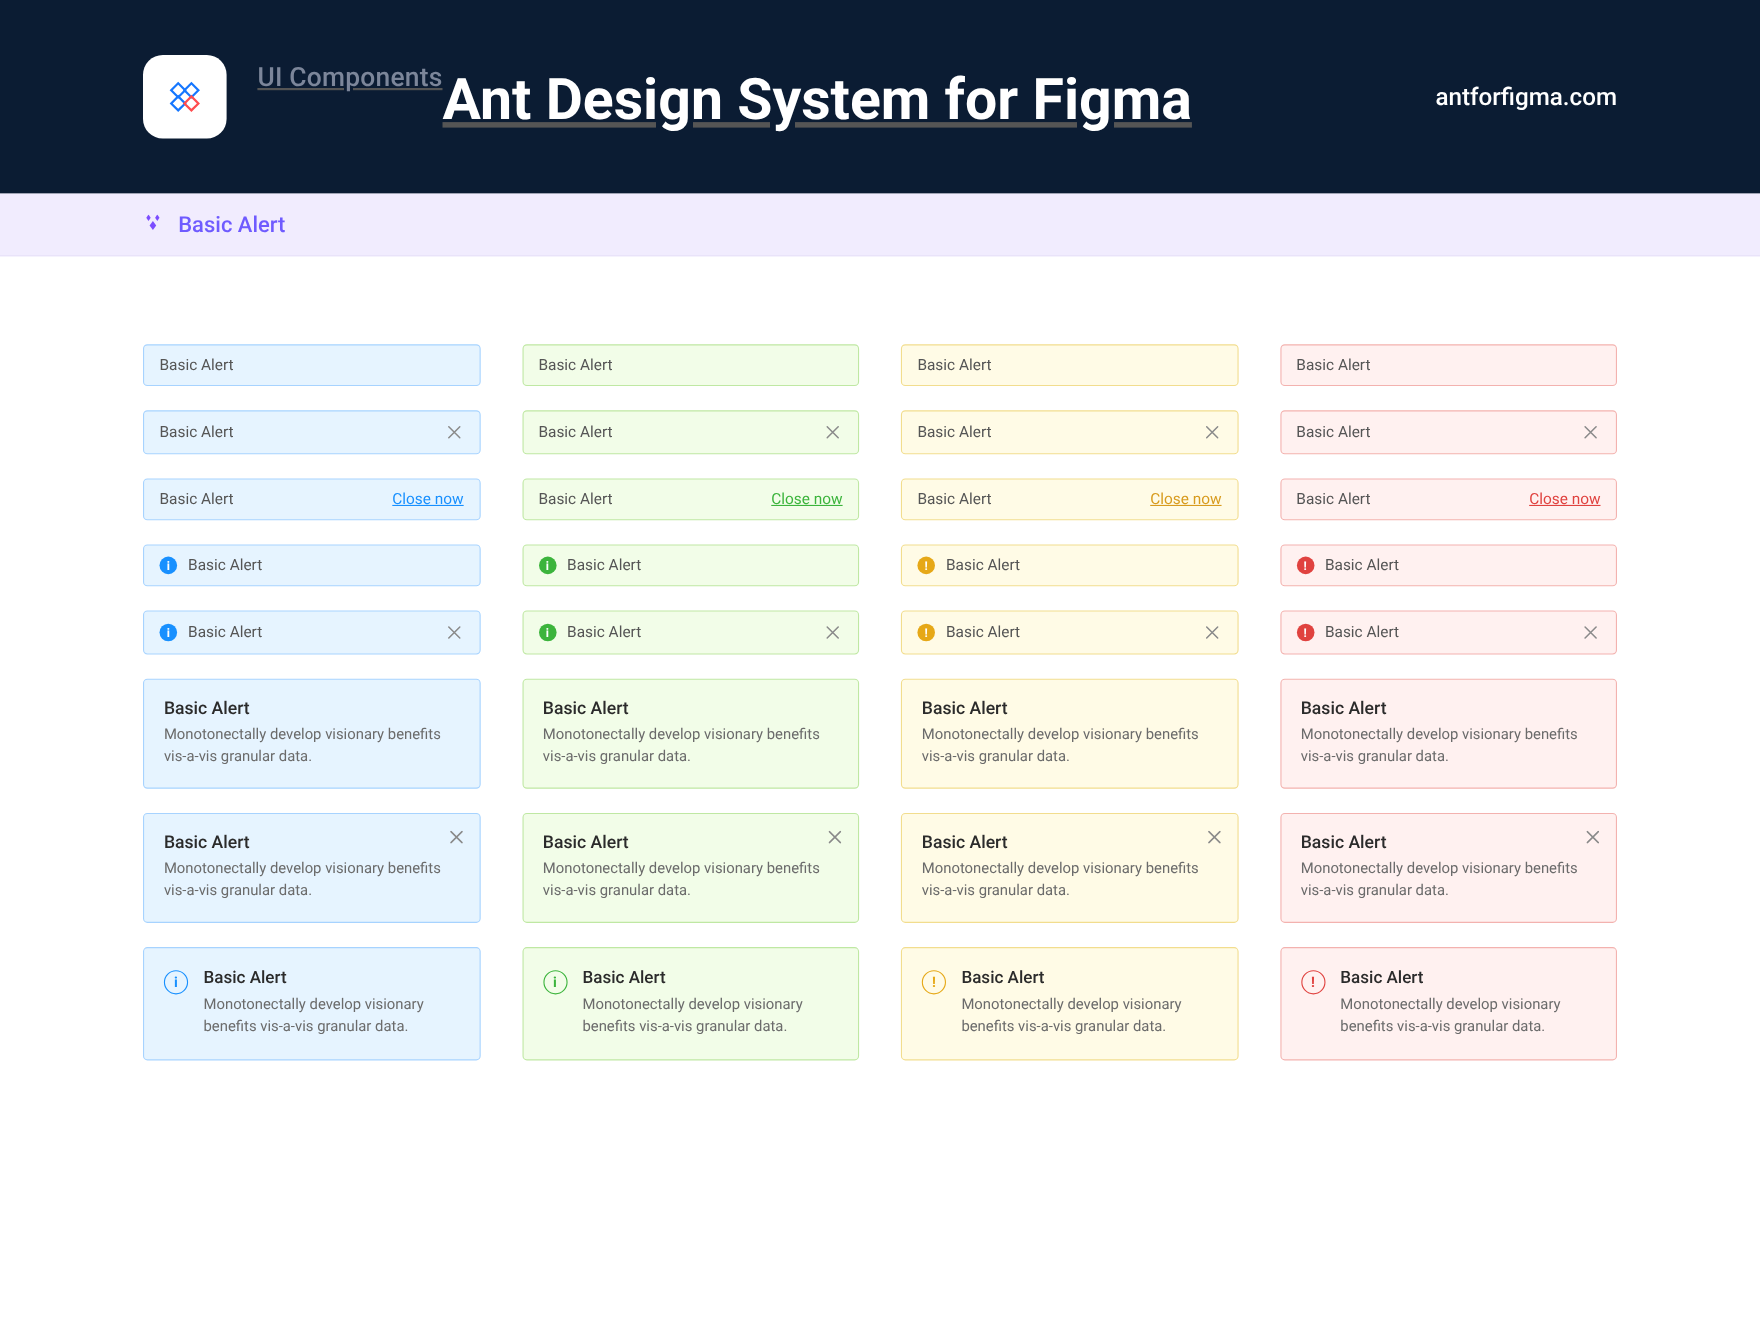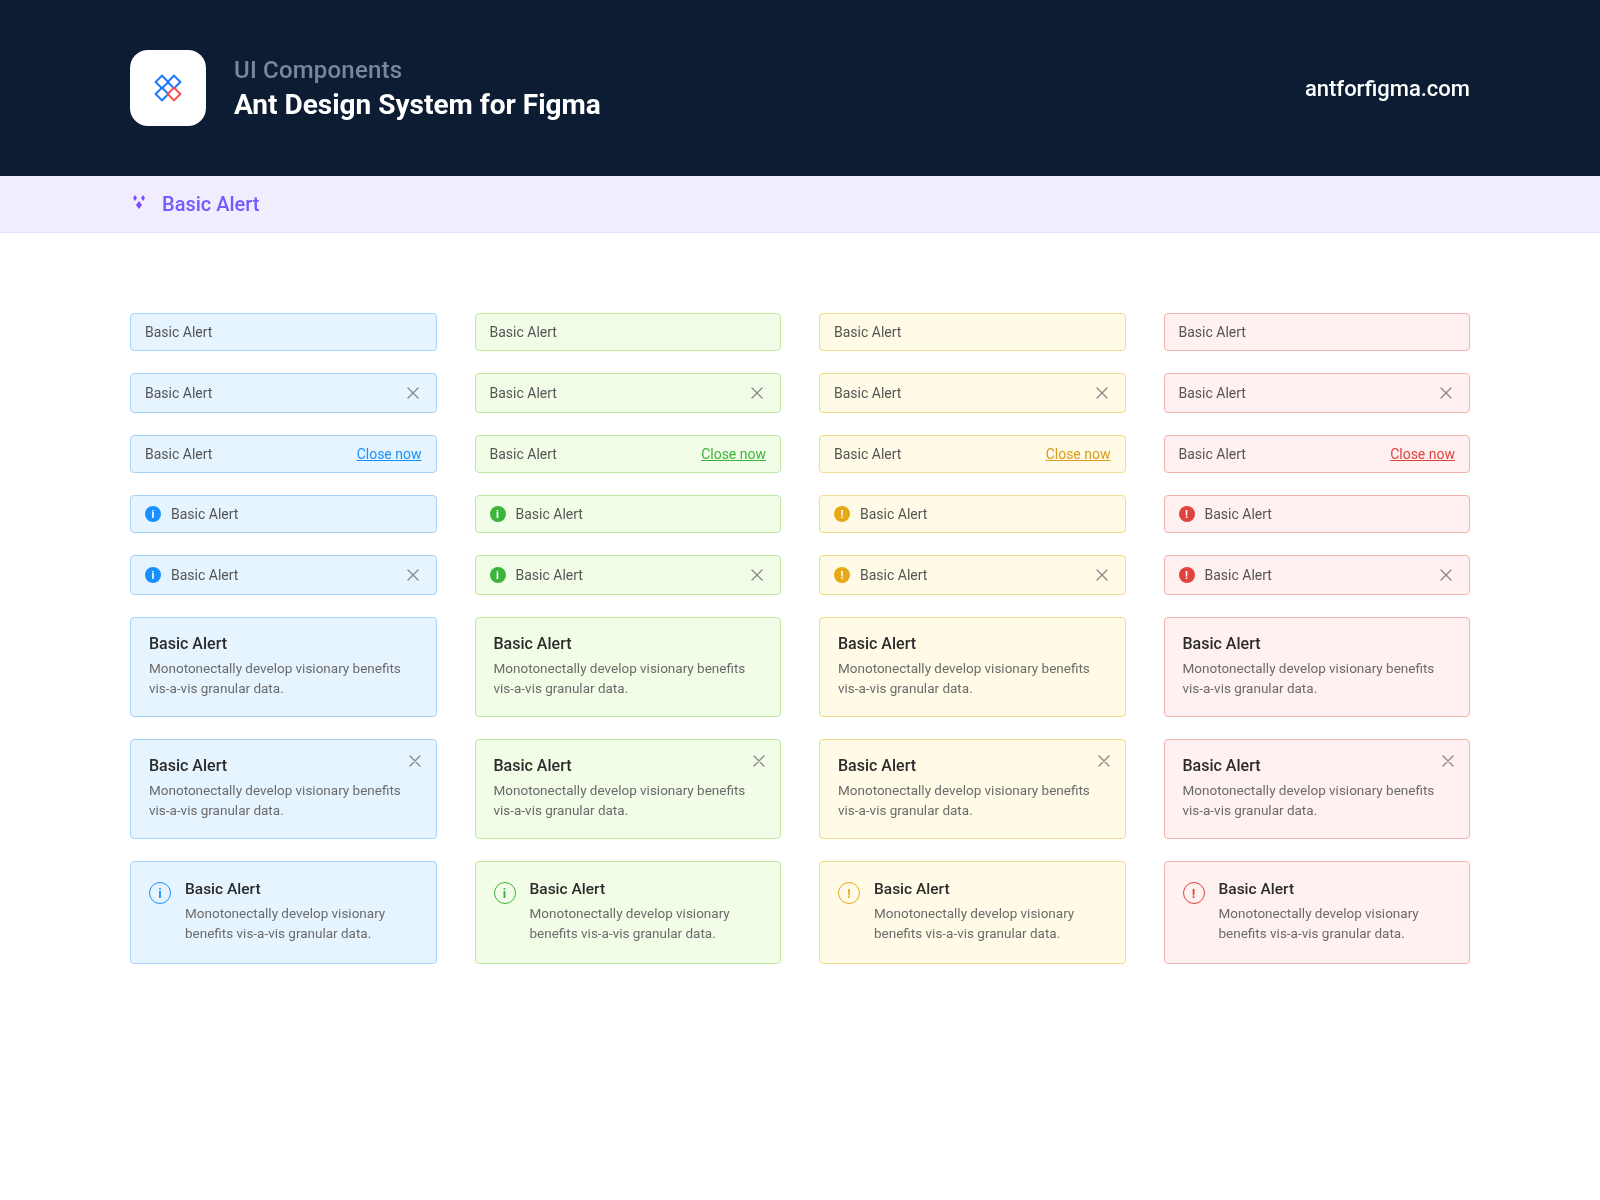--- a/index.html
+++ b/index.html
@@ -16,23 +16,23 @@
     align-items: center;
     justify-content: space-between;
     padding: 50px 130px 50px 130px;
   }
   .hero-left { display: flex; align-items: center; gap: 28px; }
   .logo-tile {
     width: 76px; height: 76px; border-radius: 18px;
     background: #fff; display: flex; align-items: center; justify-content: center;
   }
   .logo-tile svg { width: 40px; height: 40px; }
-  .hero-titles { display: flex; flex-direction: column; }
+  .hero-titles { display: flex; flex-direction: row; text-decoration: underline; }
   .hero-eyebrow { color: #7c869a; font-size: 24px; font-weight: 500; letter-spacing: .2px; }
-  .hero-title   { color: #fff;    font-size: 28px; font-weight: 700; margin-top: 4px; }
+  .hero-title   { color: #fff;    font-size: 52px; font-weight: 700; margin-top: 4px; }
   .hero-link    { color: #fff;    font-size: 22px; font-weight: 500; }
 
   
   .ribbon {
     background: #f1ecfe;
     border-bottom: 1px solid #e6e0f8;
     padding: 16px 130px;
     display: flex; align-items: center; gap: 14px;
   }
   .ribbon-icon { color: #7c4dff; display: inline-flex; }

